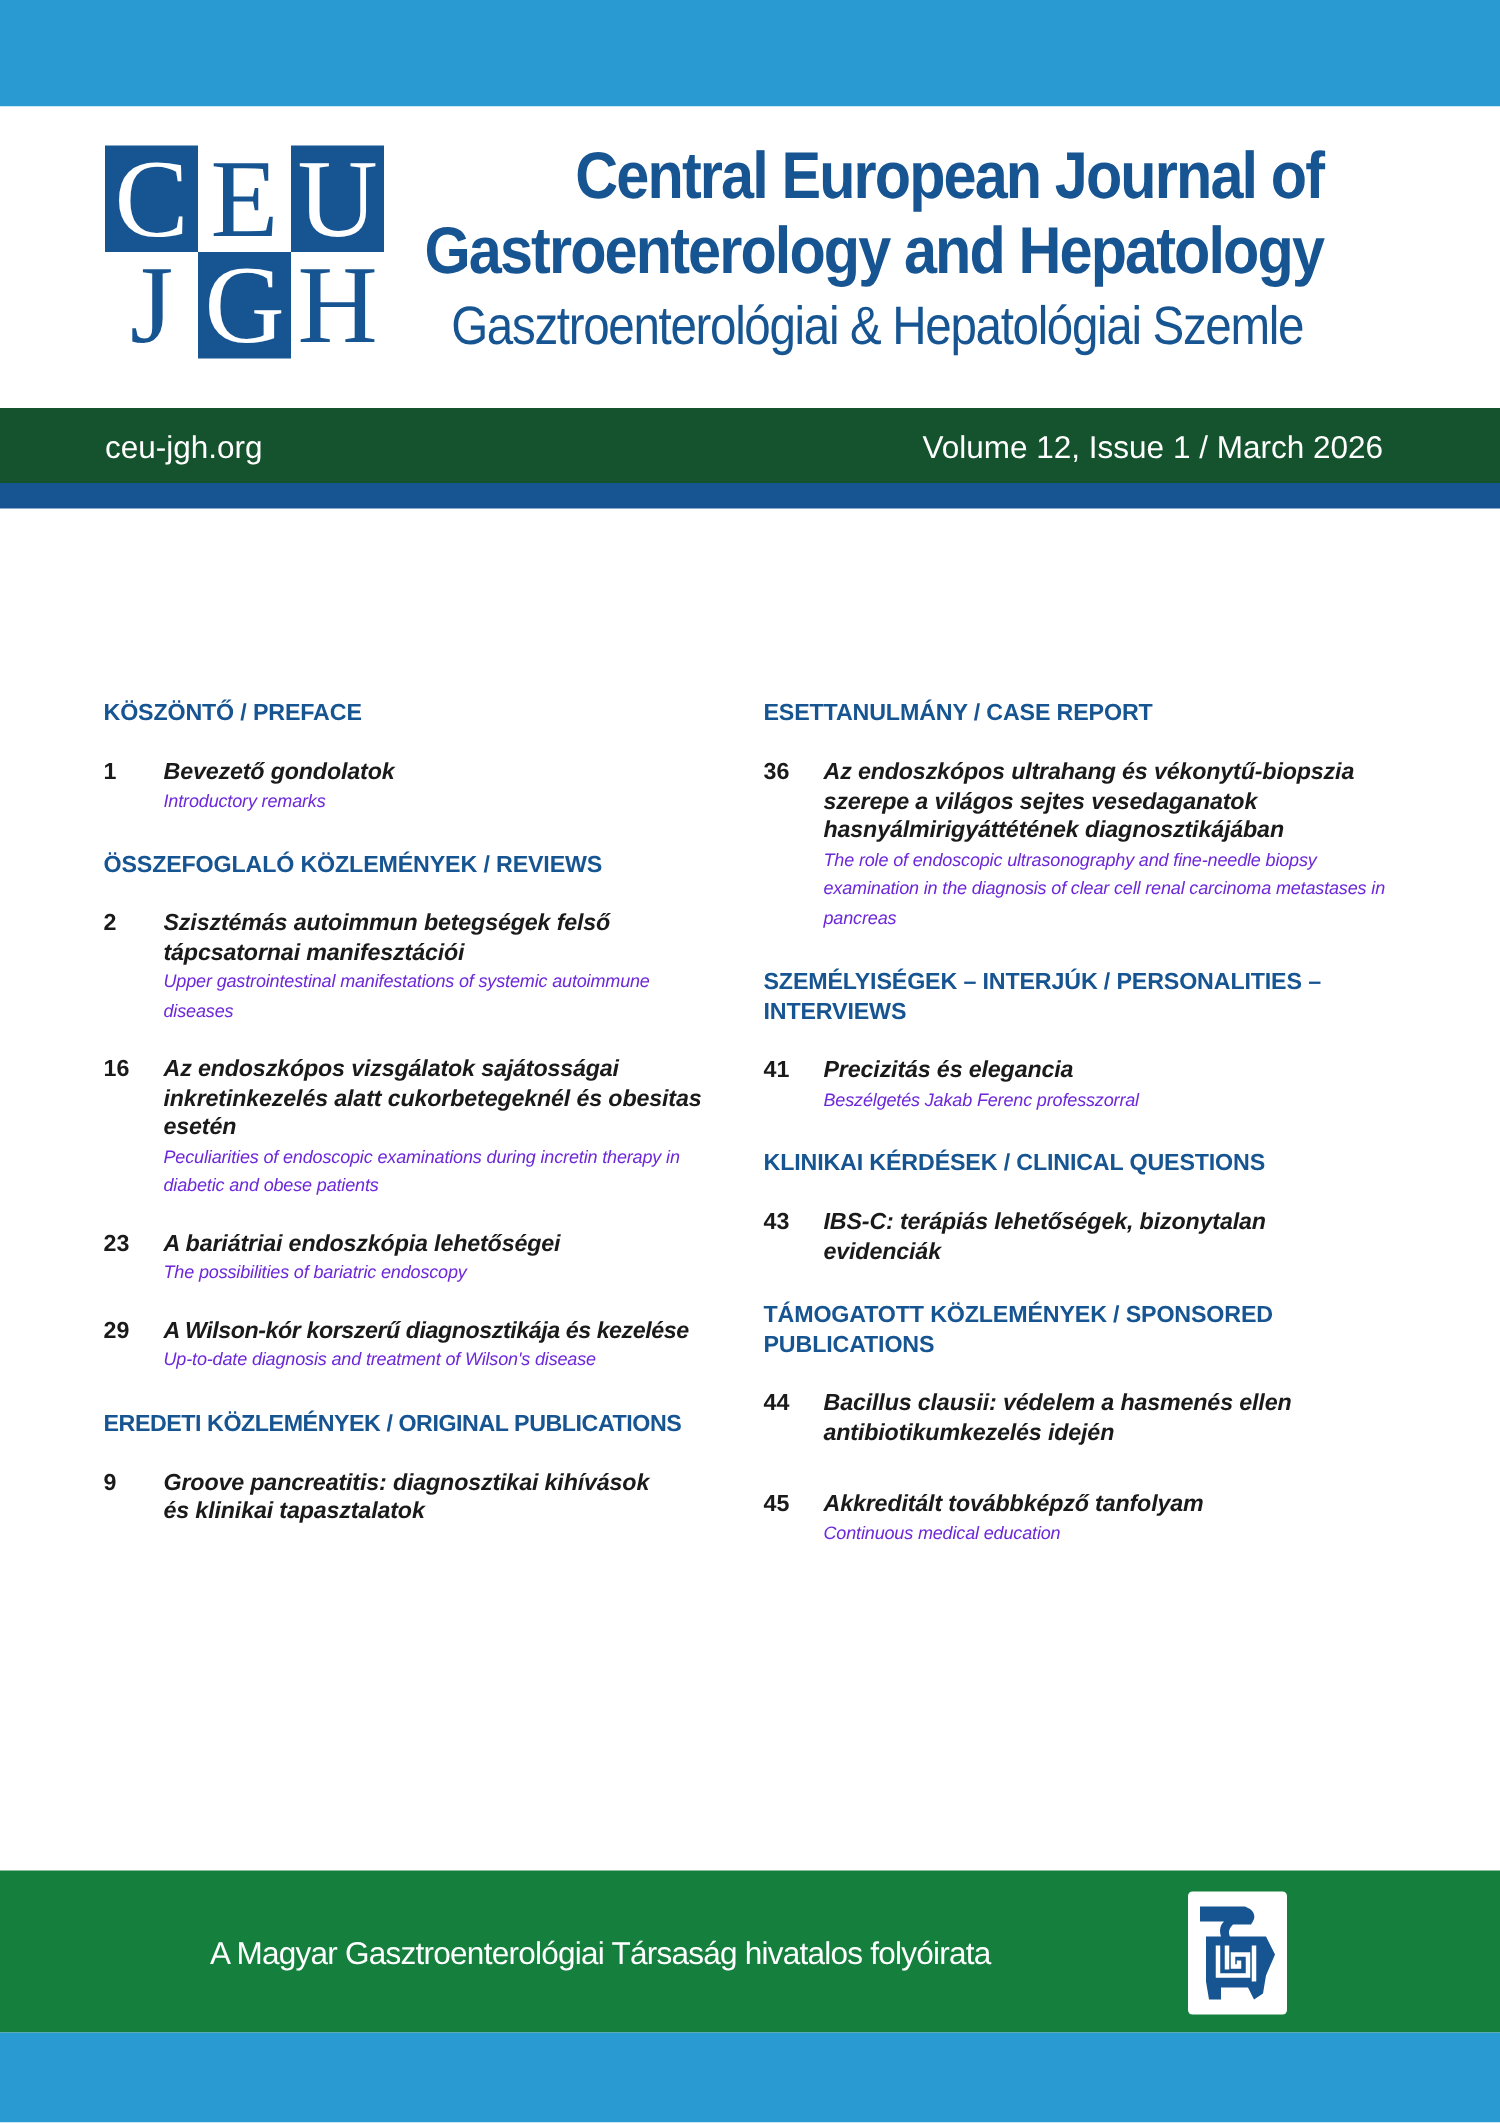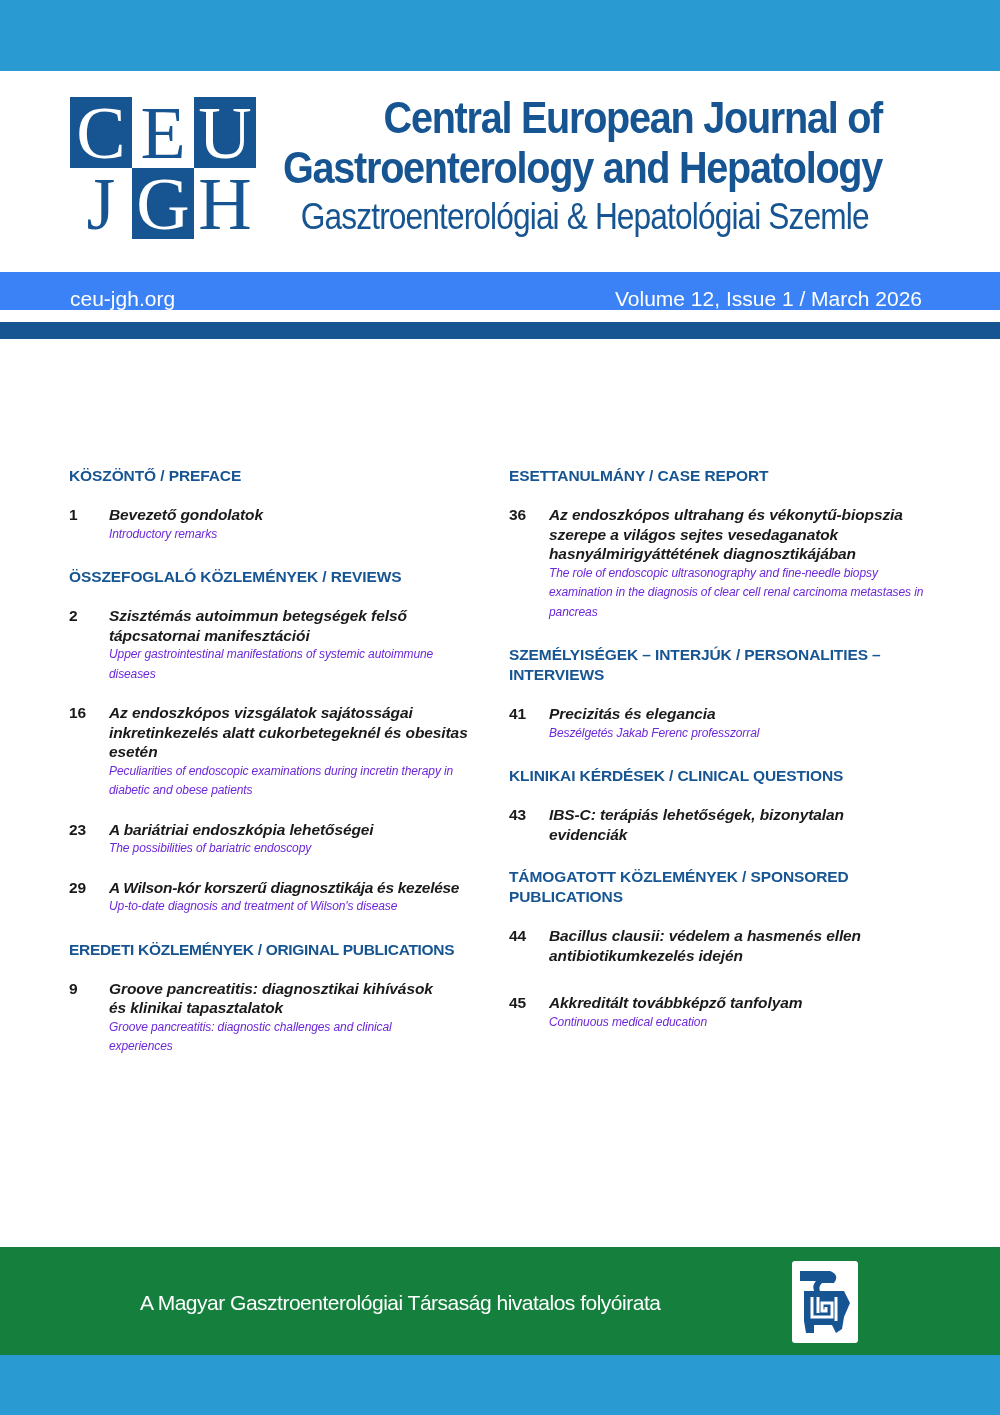--- a/index.html
+++ b/index.html
@@ -14,21 +14,21 @@
       font-family: "Liberation Serif", "DejaVu Serif", serif; font-size: 74px; line-height: 1; }
     .logo .cell.fill { background: #175592; color: #ffffff; }
     .logo .cell.plain { background: transparent; color: #175592; }
 
     .title { position: absolute; left: 283px; top: 22px; text-align: right; }
     .title .line1, .title .line2 { font-family: "Liberation Sans", sans-serif; font-weight: bold; color: #175592;
       font-size: 44px; line-height: 50px; letter-spacing: -1.4px; transform: scaleX(0.9); transform-origin: left; white-space: nowrap; }
     .title .line3 { font-family: "Liberation Sans", sans-serif; color: #175592; font-size: 36px; line-height: 44px;
       letter-spacing: -1px; transform: scaleX(0.88); transform-origin: left; white-space: nowrap; margin-top: 2px; }
 
-    .band-info { position: absolute; left: 0; top: 272px; width: 1000px; height: 38px; background: #3b82f6; color: #fff; padding-left: 11px; }
+    .band-info { position: absolute; left: 0; top: 272px; width: 1000px; height: 50px; background: #14532d; color: #fff; padding-left: 11px; }
     .band-info .site { position: absolute; left: 70px; top: 15px; font-size: 21px; }
     .band-info .issue { position: absolute; right: 78px; top: 15px; font-size: 21px; }
     .band-dark { position: absolute; left: 0; top: 322px; width: 1000px; height: 17px; background: #175592; }
 
     .col { position: absolute; top: 466px; }
     .col-left { left: 69px; width: 425px; }
     .col-right { left: 509px; width: 430px; }
 
     .section { margin-bottom: 23px; }
     .section-title { color: #175592; font-weight: bold; font-size: 15.5px; line-height: 20px; margin-bottom: 19px; letter-spacing: -0.1px; }
@@ -114,21 +114,20 @@
       </div>
     </div>
   </div>
 
   <div class="section">
     <div class="section-title" style="letter-spacing:-0.3px;white-space:nowrap;">EREDETI KÖZLEMÉNYEK / ORIGINAL PUBLICATIONS</div>
     <div class="entry">
       <div class="pg">9</div>
       <div class="body" style="padding-right:40px;">
         <div class="hu">Groove pancreatitis: diagnosztikai kihívások és klinikai tapasztalatok</div>
-        <div class="en">Groove pancreatitis: diagnostic challenges and clinical experiences</div>
       </div>
     </div>
   </div>
 </div>
 
 <div class="col col-right">
   <div class="section">
     <div class="section-title">ESETTANULMÁNY / CASE REPORT</div>
     <div class="entry">
       <div class="pg">36</div>

